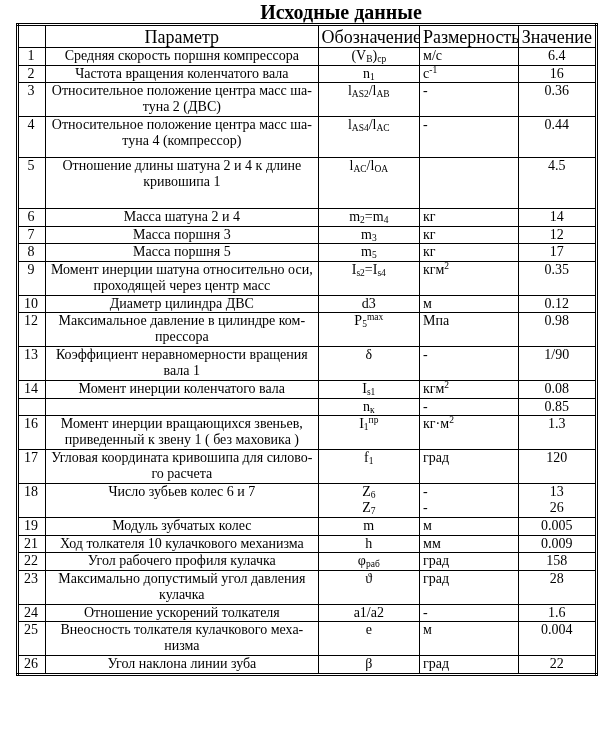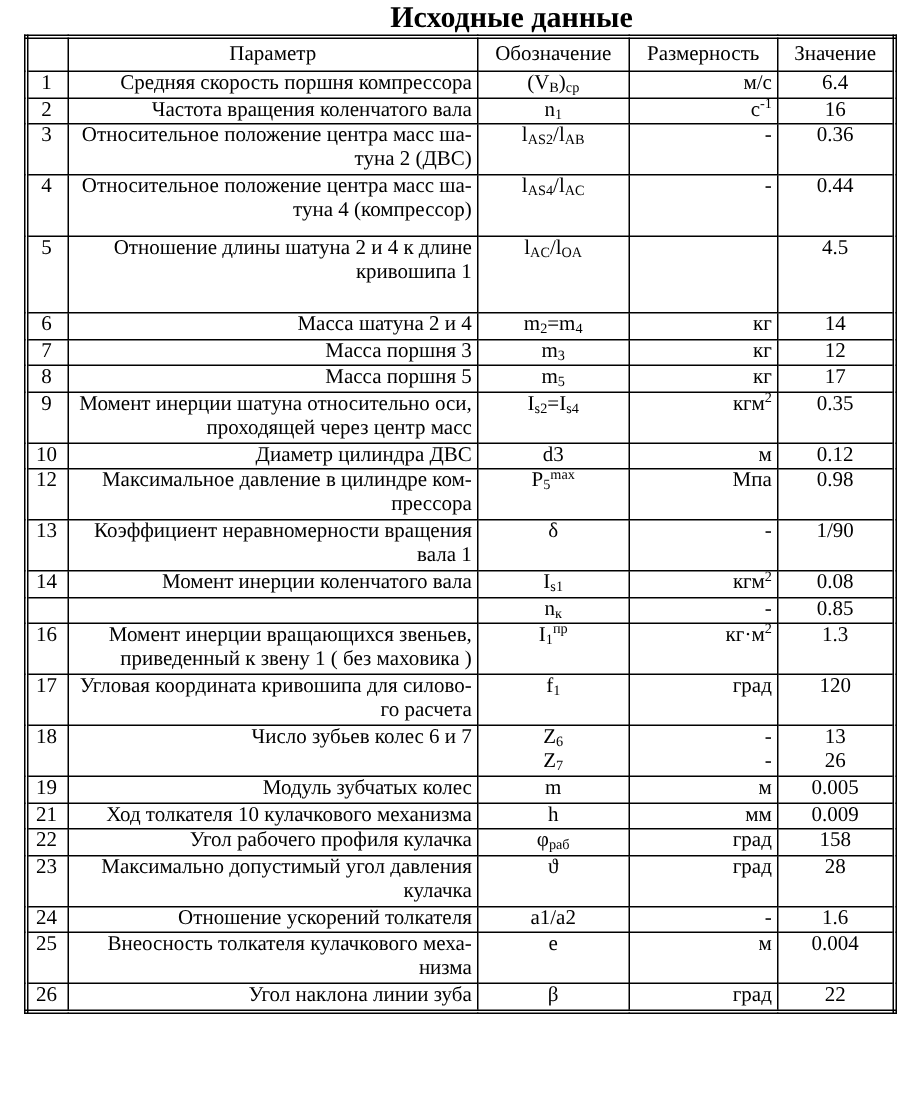--- a/index.html
+++ b/index.html
@@ -5,27 +5,27 @@
   html, body { margin: 0; padding: 0; background: #ffffff; }
   body { width: 616px; height: 733px; position: relative; overflow: hidden;
          font-family: "Liberation Serif", "DejaVu Serif", serif; color: #000; }
   .title { position: absolute; left: 221px; top: 0px; width: 240px; text-align: center;
            font-weight: bold; font-size: 20px; line-height: 24px; }
   table.data { position: absolute; left: 16px; top: 23px; width: 582px;
                border-collapse: collapse; table-layout: fixed;
                border: 3px double #000; font-size: 14px; }
   table.data td, table.data th { border: 1px solid #000; padding: 0 3px; vertical-align: top;
                line-height: 16px; overflow: hidden; font-weight: normal; }
-  table.data th { vertical-align: middle; height: 21px; font-size: 14px; }
+  table.data th { vertical-align: middle; height: 21px; font-size: 18px; }
   col.c1 { width: 28px; } col.c2 { width: 271px; } col.c3 { width: 101px; }
   col.c4 { width: 98px; } col.c5 { width: 78px; }
   .c-num { text-align: center; padding-right: 5px !important; }
-  .c-param { text-align: right; white-space: pre-line; }
+  .c-param { text-align: center; white-space: pre-line; }
   .c-sym { text-align: center; margin-top: 24px; }
-  .c-unit { text-align: right; }
+  .c-unit { text-align: left; }
   .c-val { text-align: center; white-space: pre-line; margin-left: 47px; }
   tr.r1 td { height: 16.5px; }
   tr.r2 td { height: 33px; }
   tr.r4 td { height: 40px; }
   tr.r5 td { height: 50px; }
   sub, sup { font-size: 9.5px; line-height: 0; }
   sub { vertical-align: -2px; }
   sup { vertical-align: 5px; }
 </style>
 </head>

